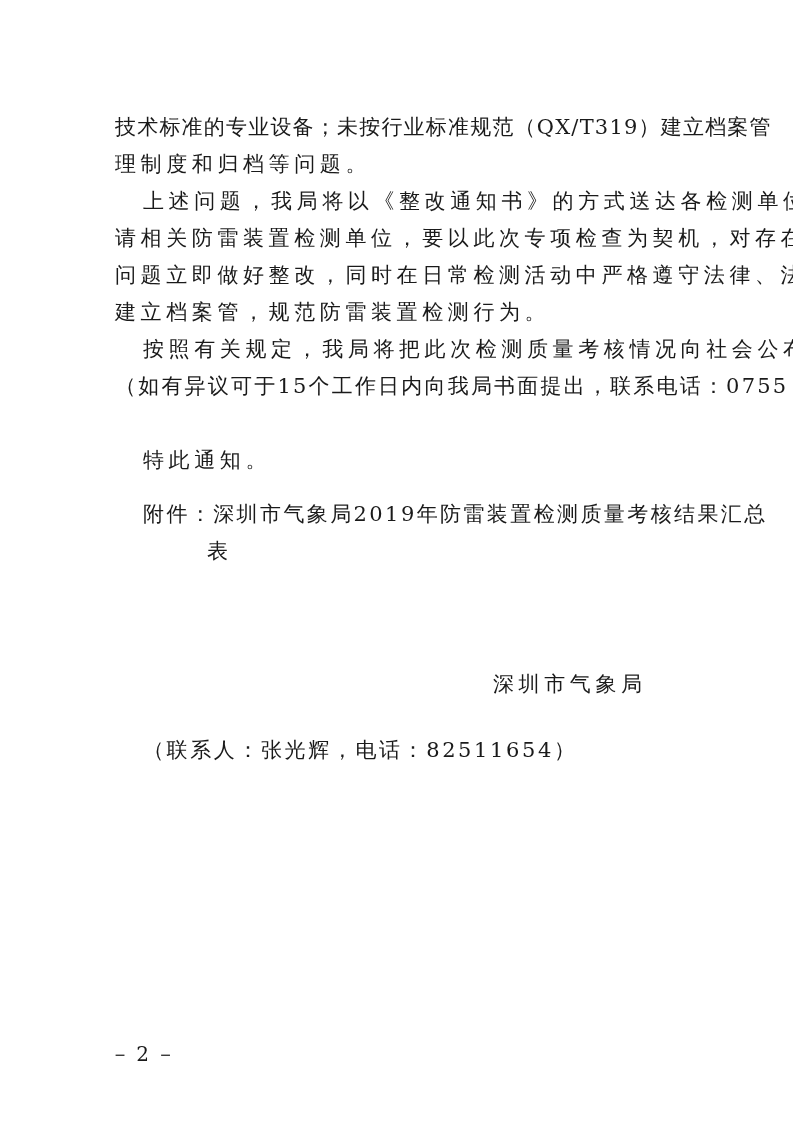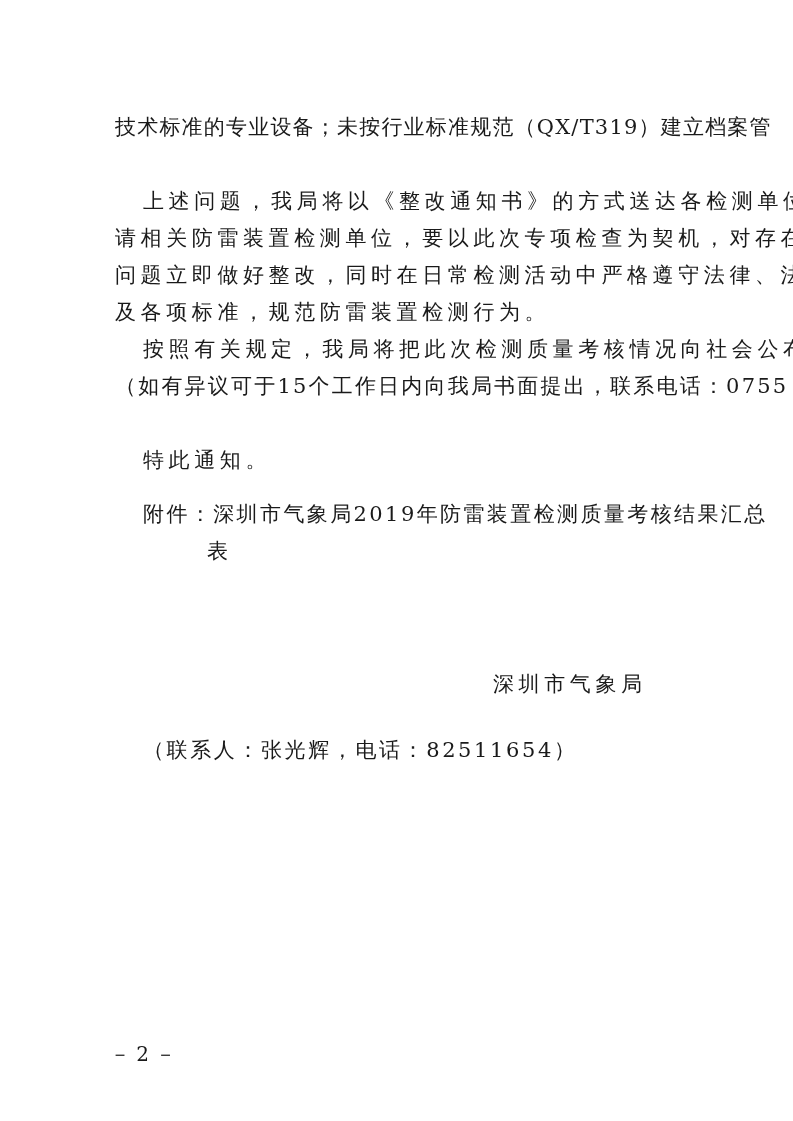--- a/index.html
+++ b/index.html
@@ -67,25 +67,26 @@
       line-height: 24px;
       white-space: pre;
     }
   </style>
 </head>
 <body>
 
 <div class="page">
 
   <div class="line" style="top:113px; letter-spacing:1.2px;">技术标准的专业设备；未按行业标准规范（QX/T319）建立档案管</div>
+  <div class="line" style="top:150px;">理制度和归档等问题。</div>
 
   <div class="line indent" style="top:187px;">上述问题，我局将以《整改通知书》的方式送达各检测单位。</div>
   <div class="line" style="top:224px;">请相关防雷装置检测单位，要以此次专项检查为契机，对存在的</div>
   <div class="line" style="top:261px;">问题立即做好整改，同时在日常检测活动中严格遵守法律、法规</div>
-  <div class="line" style="top:298px;">及各项标准，规范防雷装置检测行为。</div>
+  <div class="line" style="top:298px;">建立档案管，规范防雷装置检测行为。</div>
 
   <div class="line indent" style="top:335px;">按照有关规定，我局将把此次检测质量考核情况向社会公布</div>
   <div class="line" style="top:372px; letter-spacing:2.2px;">（如有异议可于15个工作日内向我局书面提出，联系电话：0755</div>
 
   <div class="line indent" style="top:446px;">特此通知。</div>
 
   <div class="line indent" style="top:500px; letter-spacing:2.4px;">附件：深圳市气象局2019年防雷装置检测质量考核结果汇总</div>
   <div class="line" style="top:537px; left:207px;">表</div>
 
   <div class="sig-org">深圳市气象局</div>

